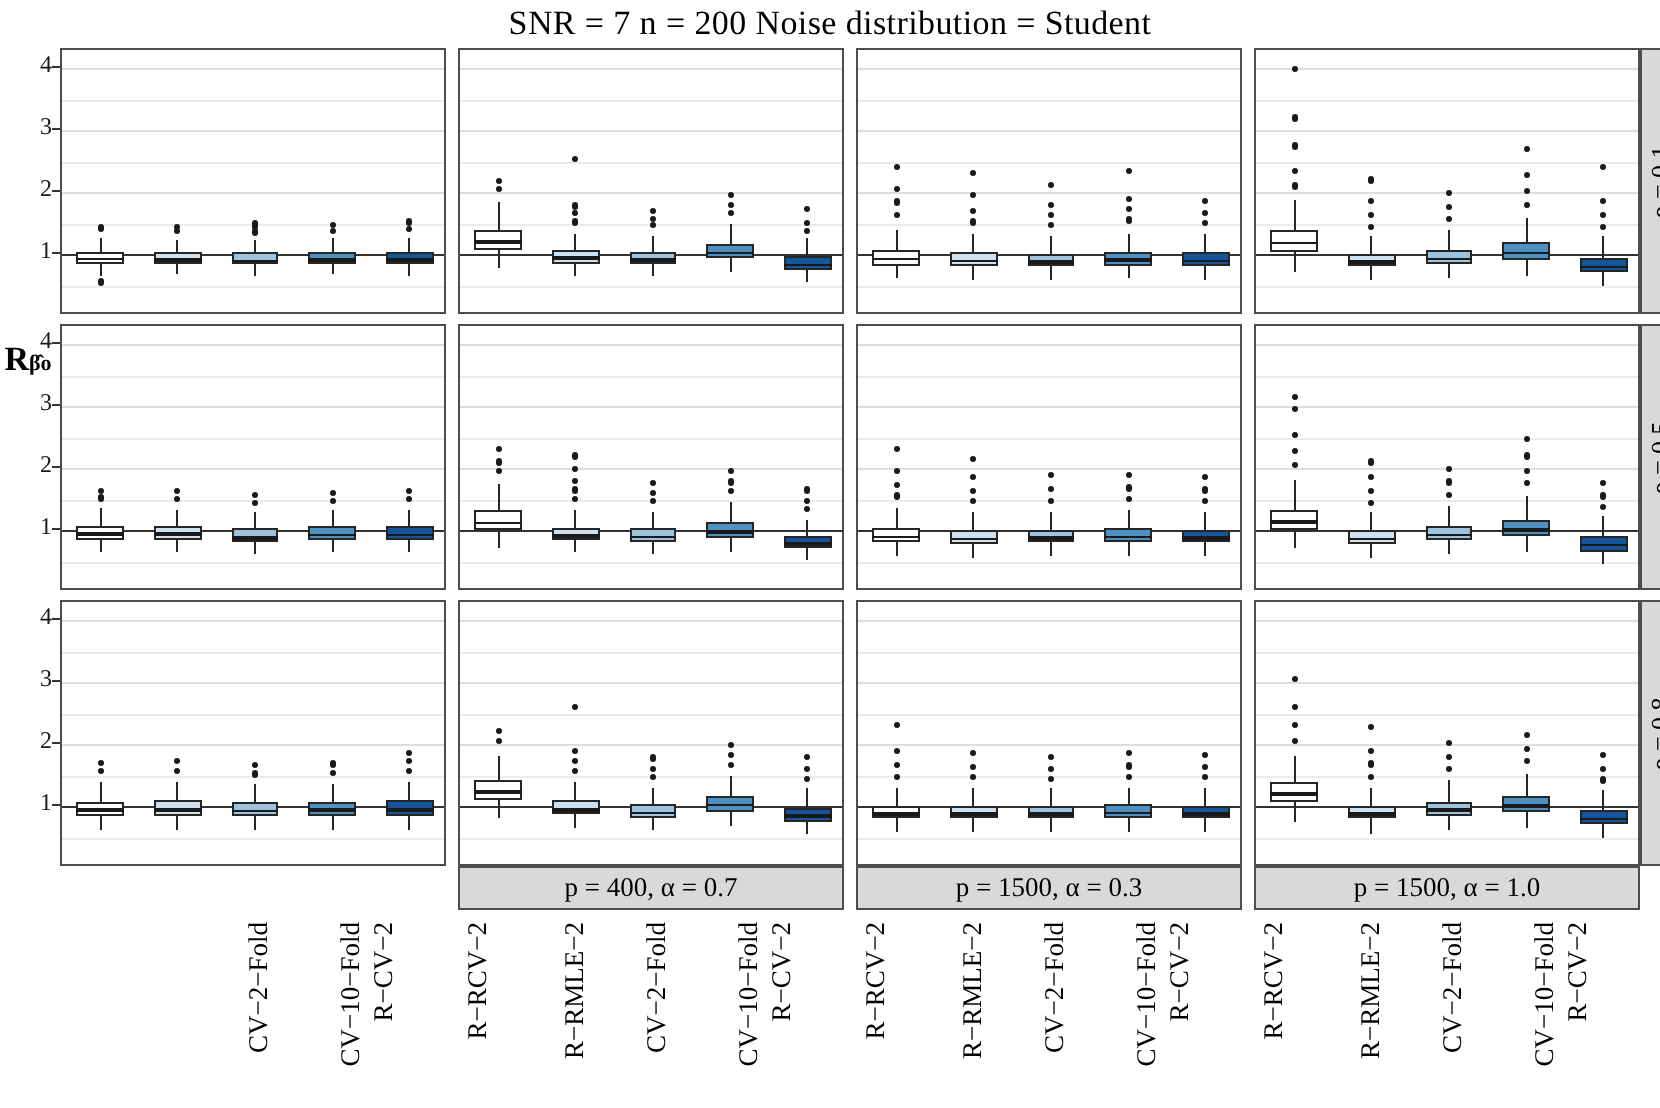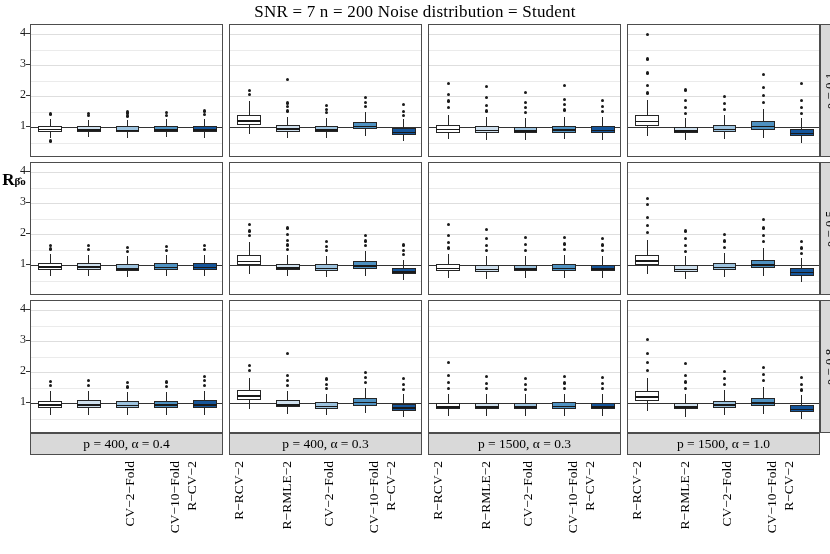--- a/index.html
+++ b/index.html
@@ -96,27 +96,26 @@
     <div class="ytickmark" style="left: 26px; top: 402.07px;"></div>
     <div class="ytick" style="left: 0px; top: 363.14px;">2</div>
     <div class="ytickmark" style="left: 26px; top: 371.14px;"></div>
     <div class="ytick" style="left: 0px; top: 332.209px;">3</div>
     <div class="ytickmark" style="left: 26px; top: 340.209px;"></div>
     <div class="ytick" style="left: 0px; top: 301.279px;">4</div>
     <div class="ytickmark" style="left: 26px; top: 309.279px;"></div>
     <div class="striplab-right" style="left: 820px; top: 300px; width: 20px; height: 133px;">
       <span>ρ = 0.8</span>
     </div>
-    <div class="striplab-bottom" style="left: 30px; top: 433px; width: 193px; height: 22px;">p = 400, α = 0.4</div>
     <div class="xlabel" style="left: 56.3px; top: 461px;">CV−2−Fold</div>
     <div class="xlabel" style="left: 94.9px; top: 461px;">CV−10−Fold</div>
     <div class="xlabel" style="left: 133.5px; top: 461px;">R−CV−2</div>
     <div class="xlabel" style="left: 172.1px; top: 461px;">R−RCV−2</div>
     <div class="xlabel" style="left: 210.7px; top: 461px;">R−RMLE−2</div>
-    <div class="striplab-bottom" style="left: 229px; top: 433px; width: 193px; height: 22px;">p = 400, α = 0.3</div>
+    <div class="striplab-bottom" style="left: 229px; top: 433px; width: 193px; height: 22px;">p = 400, α = 0.7</div>
     <div class="xlabel" style="left: 255.3px; top: 461px;">CV−2−Fold</div>
     <div class="xlabel" style="left: 293.9px; top: 461px;">CV−10−Fold</div>
     <div class="xlabel" style="left: 332.5px; top: 461px;">R−CV−2</div>
     <div class="xlabel" style="left: 371.1px; top: 461px;">R−RCV−2</div>
     <div class="xlabel" style="left: 409.7px; top: 461px;">R−RMLE−2</div>
     <div class="striplab-bottom" style="left: 428px; top: 433px; width: 193px; height: 22px;">p = 1500, α = 0.3</div>
     <div class="xlabel" style="left: 454.3px; top: 461px;">CV−2−Fold</div>
     <div class="xlabel" style="left: 492.9px; top: 461px;">CV−10−Fold</div>
     <div class="xlabel" style="left: 531.5px; top: 461px;">R−CV−2</div>
     <div class="xlabel" style="left: 570.1px; top: 461px;">R−RCV−2</div>

